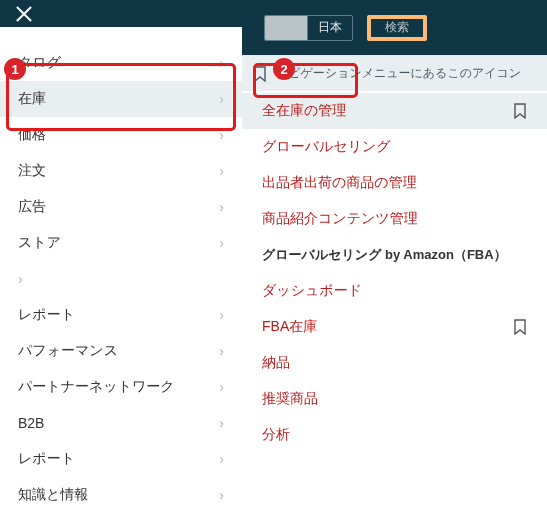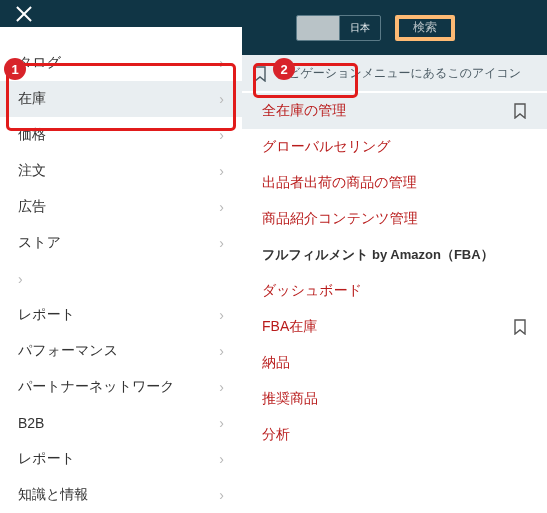--- a/index.html
+++ b/index.html
@@ -57,22 +57,21 @@
   
   .col-right { flex: 1; display: flex; flex-direction: column; background: #fff; }
 
   .top-bar-right {
     height: 55px; background: #103545; display: flex; align-items: center;
     padding-left: 22px; gap: 14px; color: #cfd8dc; font-size: 13px;
   }
   .country-pill {
     display: flex; align-items: center; height: 26px;
     border: 1px solid #5a7a87; border-radius: 2px; overflow: hidden;
-    font-size: 10px;
-    margin-left: 32px;
+    font-size: 12px;
   }
   .country-pill .flag {
     width: 42px; height: 100%; background: #b9c3c7;
   }
   .country-pill .sep { width: 1px; height: 100%; background: #5a7a87; }
   .country-pill .cn { padding: 0 10px; color: #e8eef1; }
   .search-pill {
     height: 26px; padding: 0 14px; border: 4px solid #fdba74; border-radius: 2px;
     display: flex; align-items: center; color: #b9c3c7; font-size: 12px;
   }
@@ -220,21 +219,21 @@
         <span>グローバルセリング</span>
       </div>
       <div class="sub-item">
         <span>出品者出荷の商品の管理</span>
       </div>
       <div class="sub-item">
         <span>商品紹介コンテンツ管理</span>
       </div>
 
       <div class="sub-head">
-        <span>フルフィルメント by Amazon（FBA）</span>
+        <span>グローバルセリング by Amazon（FBA）</span>
       </div>
 
       <div class="sub-item">
         <span>ダッシュボード</span>
       </div>
       <div class="sub-item">
         <span>FBA在庫</span>
         <span class="bm">
           <svg viewBox="0 0 12 16">
               <path d="M1 1h10v14l-5-4-5 4z" fill="none" stroke="#555" stroke-width="1.4"></path>

